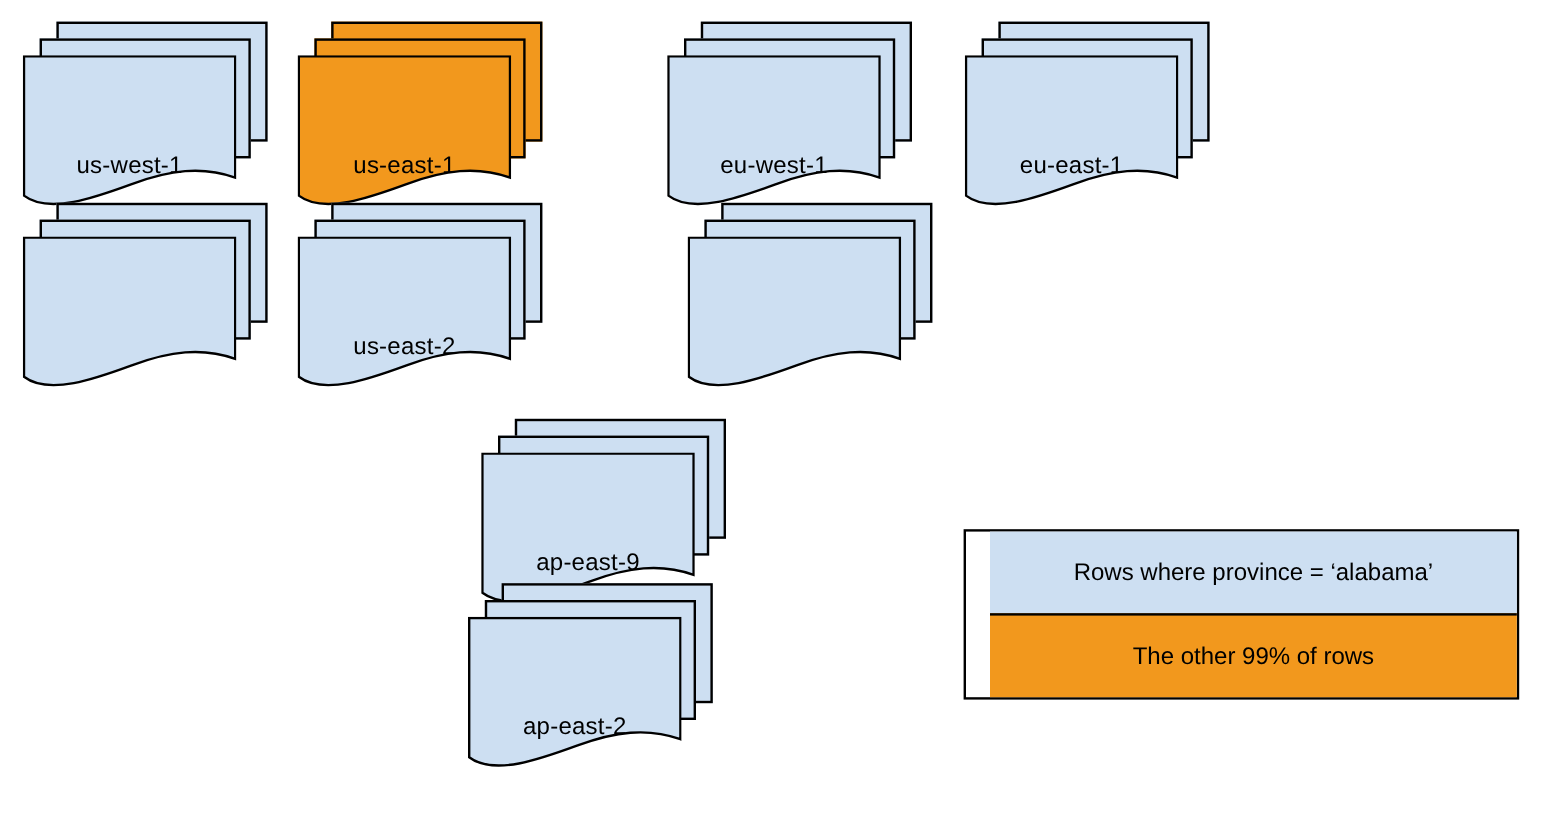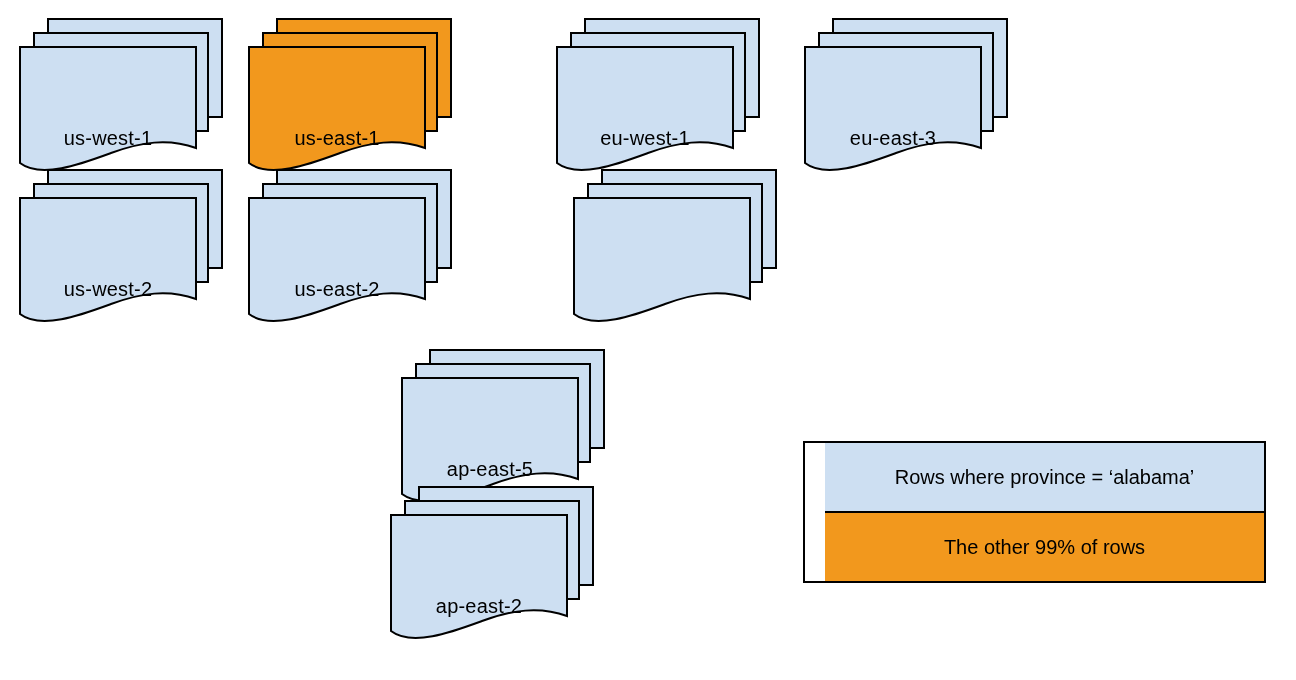--- a/index.html
+++ b/index.html
@@ -82,30 +82,29 @@
     </svg>
     <div class="label">eu-west-1</div>
   </div>
 
   <div class="stack" style="left:804px; top:18px;">
     <div class="page back"></div>
     <div class="page mid"></div>
     <svg class="doc" viewBox="0 0 178 130">
       <path d="M1,1 H177 V102 C149,92 122,96 92,107 C62,118 22,133 1,117 Z"></path>
     </svg>
-    <div class="label">eu-east-3</div>
+    <div class="label">eu-east-1</div>
   </div>
 
   <div class="stack" style="left:19px; top:169px;">
     <div class="page back"></div>
     <div class="page mid"></div>
     <svg class="doc" viewBox="0 0 178 130">
       <path d="M1,1 H177 V102 C149,92 122,96 92,107 C62,118 22,133 1,117 Z"></path>
     </svg>
-    <div class="label">us-west-2</div>
   </div>
 
   <div class="stack" style="left:248px; top:169px;padding-left:12px;">
     <div class="page back"></div>
     <div class="page mid"></div>
     <svg class="doc" viewBox="0 0 178 130">
       <path d="M1,1 H177 V102 C149,92 122,96 92,107 C62,118 22,133 1,117 Z"></path>
     </svg>
     <div class="label">us-east-2</div>
   </div>
@@ -118,21 +117,21 @@
     </svg>
   </div>
 
 
   <div class="stack" style="left:401px; top:349px;">
     <div class="page back"></div>
     <div class="page mid"></div>
     <svg class="doc" viewBox="0 0 178 130">
       <path d="M1,1 H177 V102 C149,92 122,96 92,107 C62,118 22,133 1,117 Z"></path>
     </svg>
-    <div class="label">ap-east-5</div>
+    <div class="label">ap-east-9</div>
   </div>
 
   <div class="stack" style="left:390px; top:486px;">
     <div class="page back"></div>
     <div class="page mid"></div>
     <svg class="doc" viewBox="0 0 178 130">
       <path d="M1,1 H177 V102 C149,92 122,96 92,107 C62,118 22,133 1,117 Z"></path>
     </svg>
     <div class="label">ap-east-2</div>
   </div>

